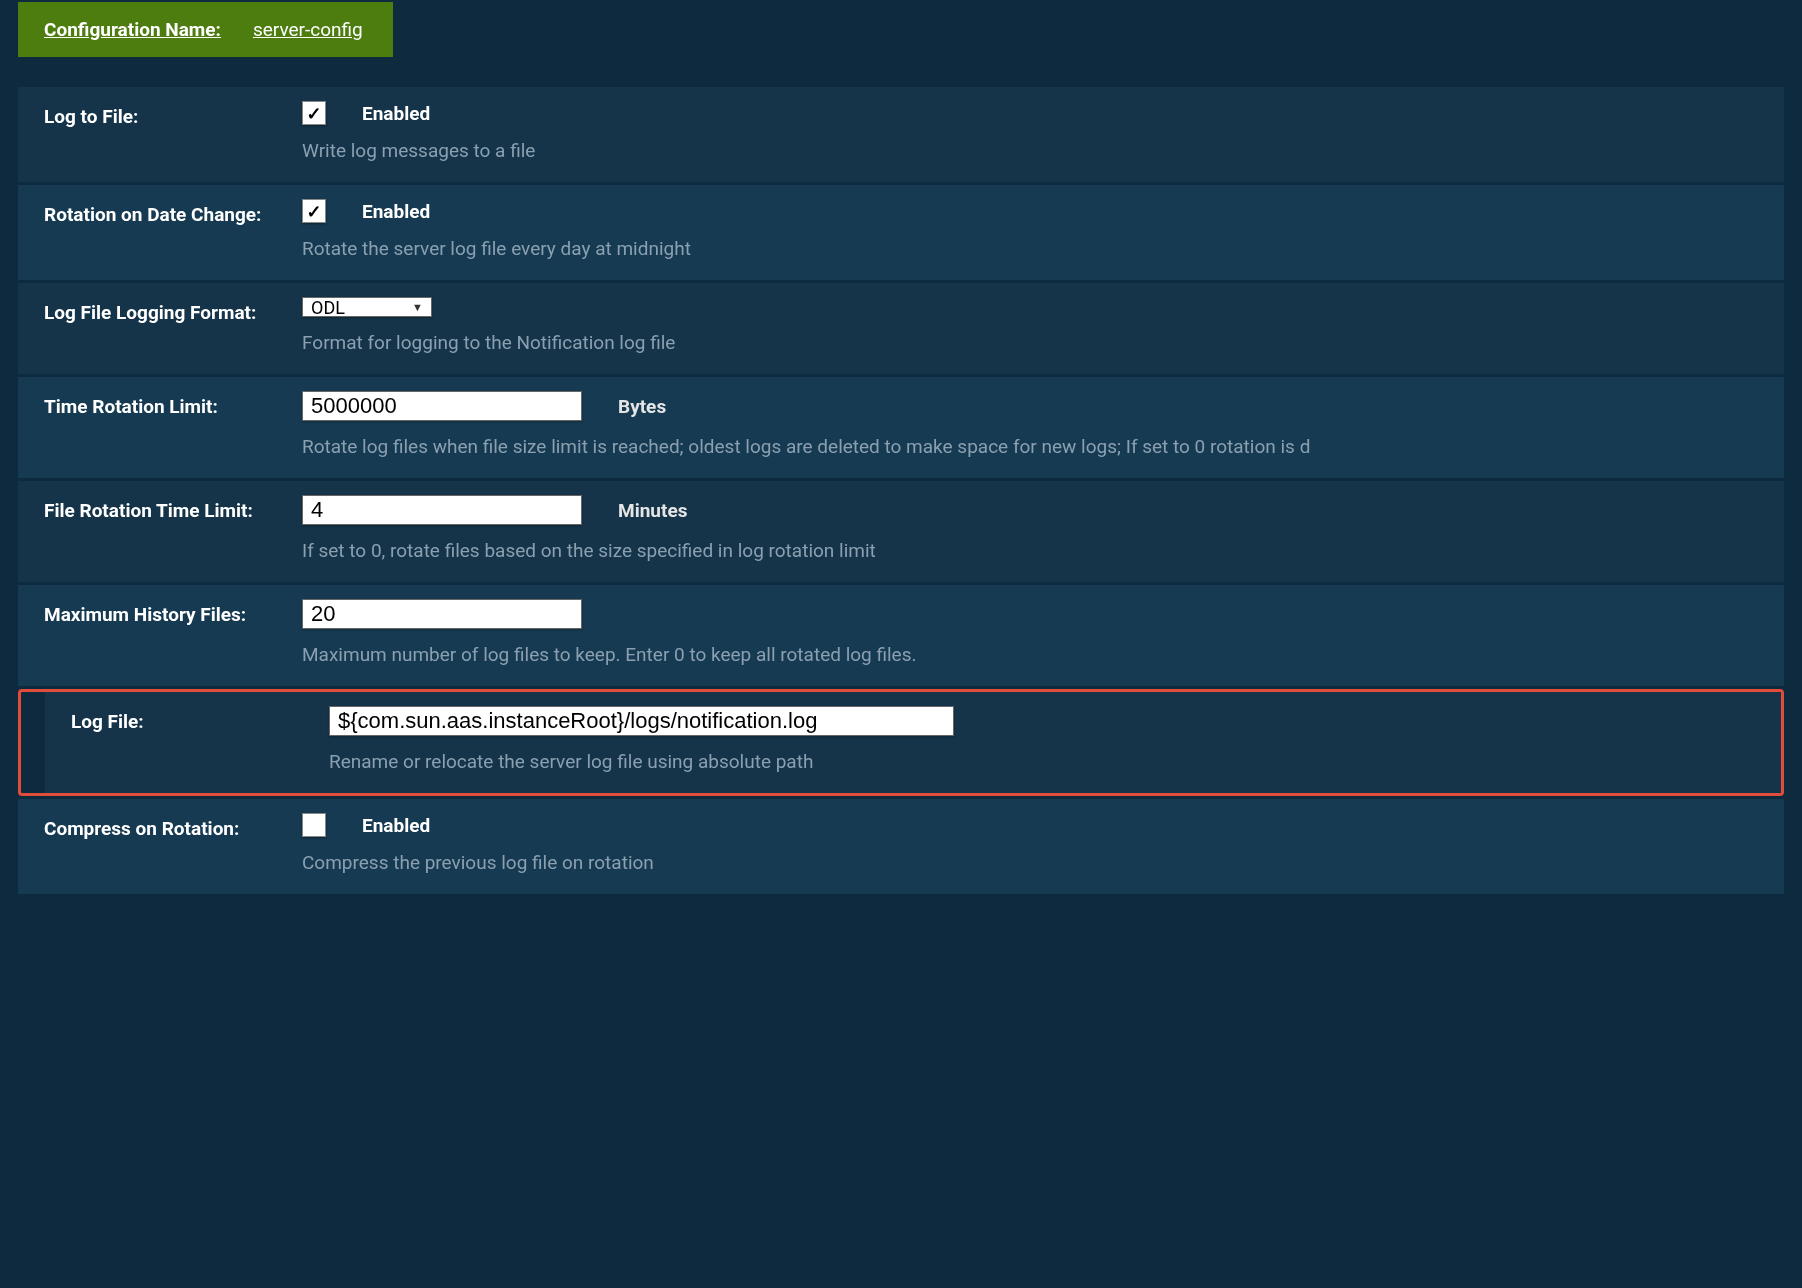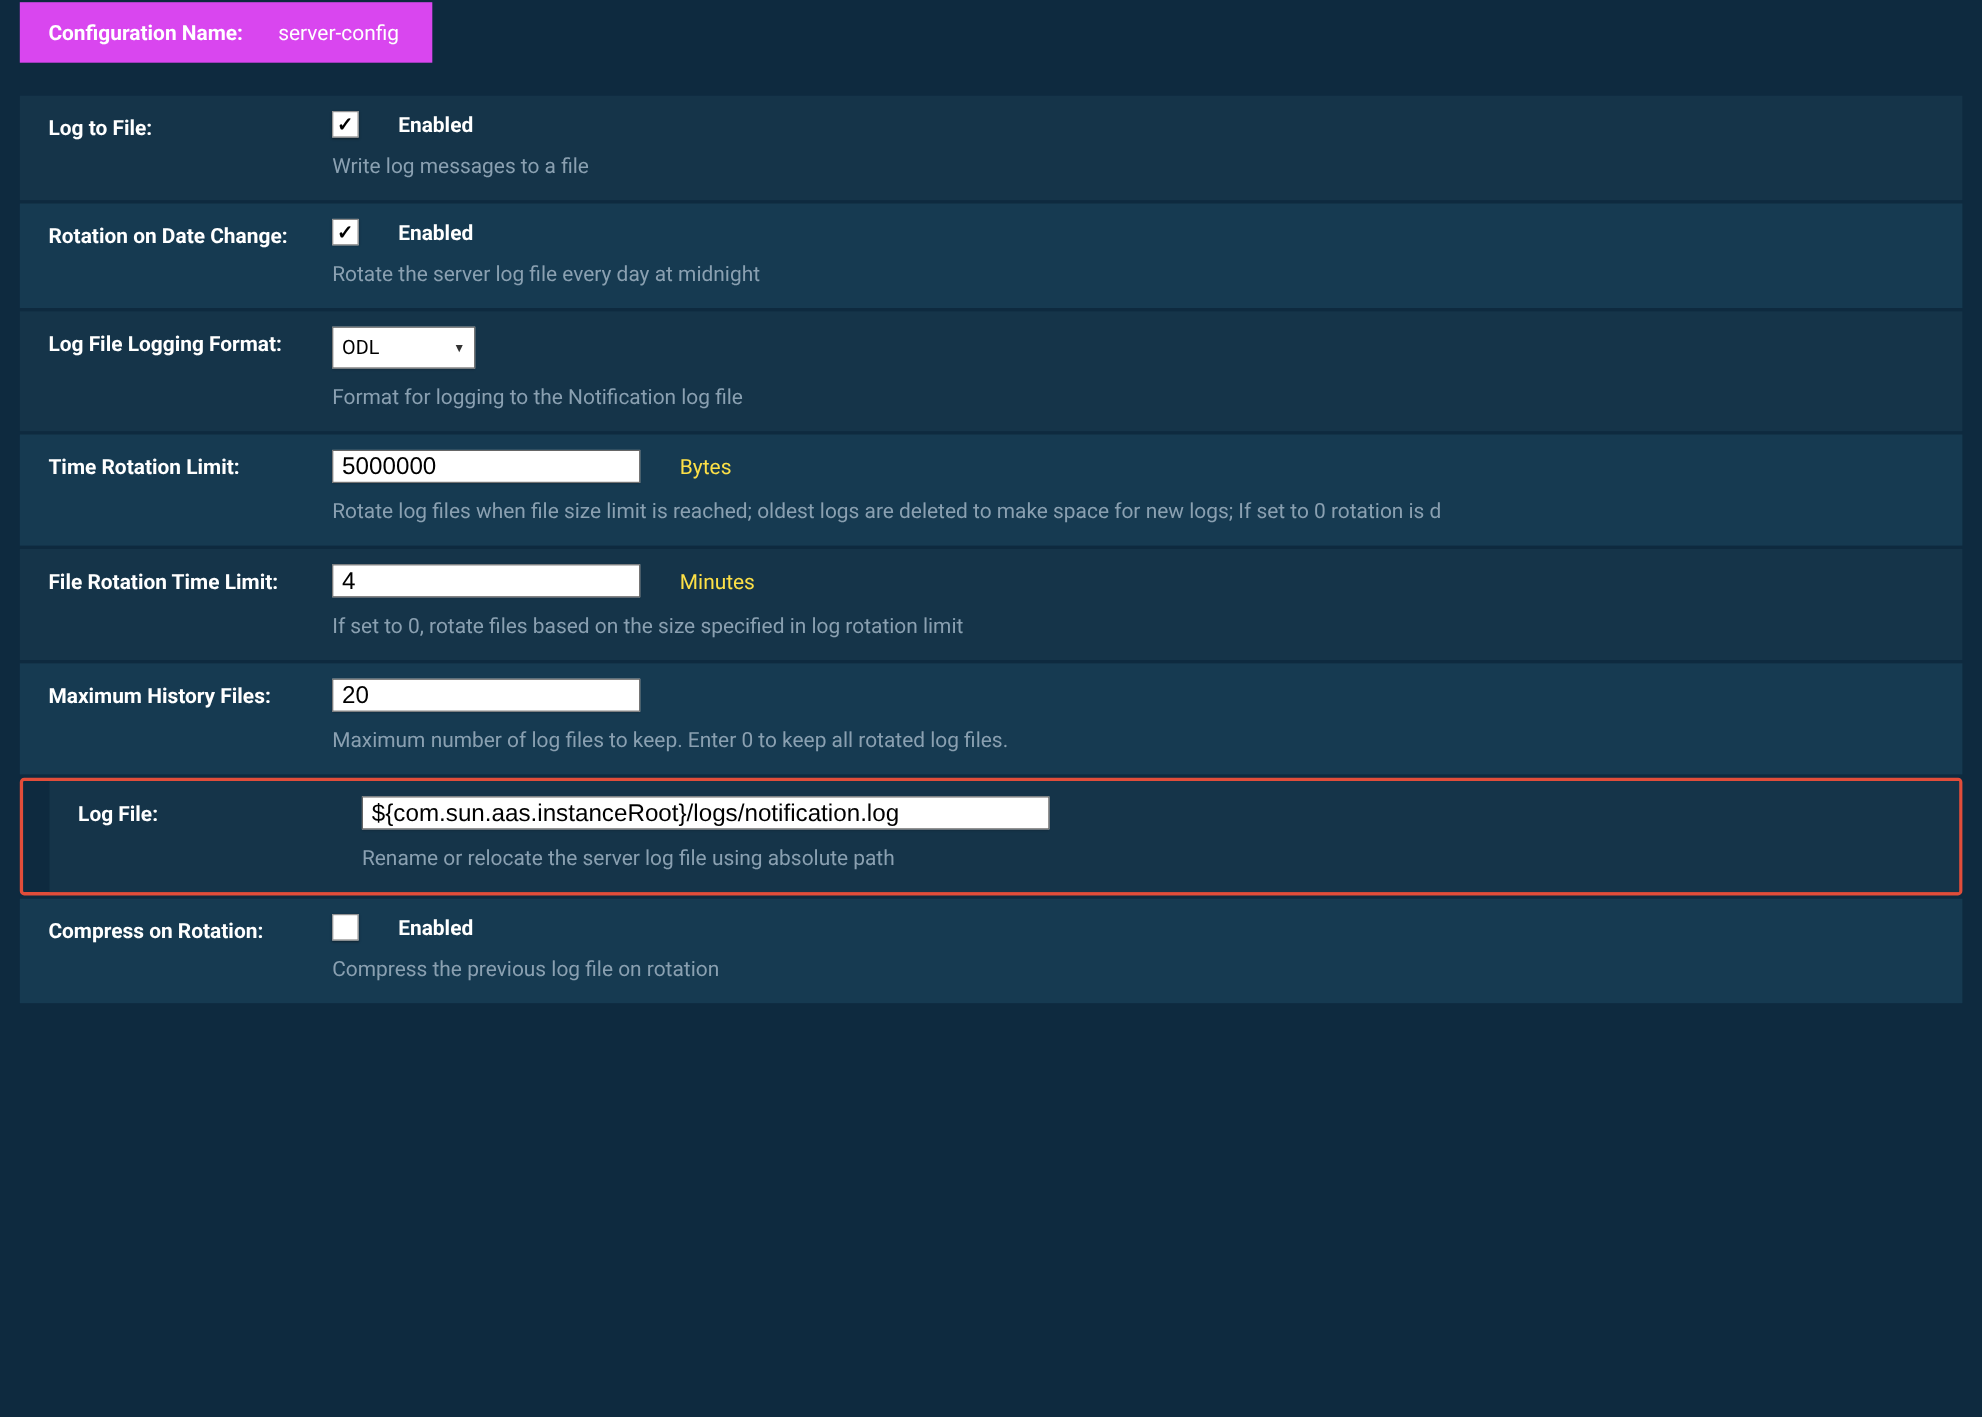--- a/index.html
+++ b/index.html
@@ -14,24 +14,25 @@
       color: #ffffff;
       font-size: 19px;
       padding: 0;
       width: 1802px;
       overflow-x: hidden;
     }
 
     .config-name-row {
       display: flex;
       align-items: flex-start;
-      background-color: #d946ef;
+      background-color: #4d7c0f;
       padding: 16px 26px;
       margin: 2px 18px 0 18px;
       width: 375px;
+      text-decoration: underline;
     }
 
     .config-name-label {
       font-weight: 700;
       color: #ffffff;
       margin-right: 32px;
     }
 
     .config-name-value {
       color: #ffffff;
@@ -107,21 +108,21 @@
       font-weight: 400;
     }
 
     .select-control {
       background: #ffffff;
       color: #000;
       border: 1px solid #666;
       padding: 4px 8px;
       font-size: 18px;
       width: 130px;
-      height: 38px;
+      height: 20px;
       display: inline-flex;
       align-items: center;
       justify-content: space-between;
       cursor: pointer;
       box-shadow: 0 1px 2px rgba(0,0,0,0.3);
     }
 
     .select-arrow {
       font-size: 11px;
       color: #333;
@@ -139,22 +140,22 @@
 
     .text-input.small {
       width: 280px;
     }
 
     .text-input.large {
       width: 625px;
     }
 
     .unit-label {
-      color: #fde047;
-      font-weight: 400;
+      color: #e5e5e5;
+      font-weight: 700;
     }
 
     .highlighted-row {
       border: 3px solid #e14d3a;
       border-radius: 4px;
       margin-bottom: 3px;
     }
 
     .highlighted-row .form-row {
       margin-bottom: 0;

